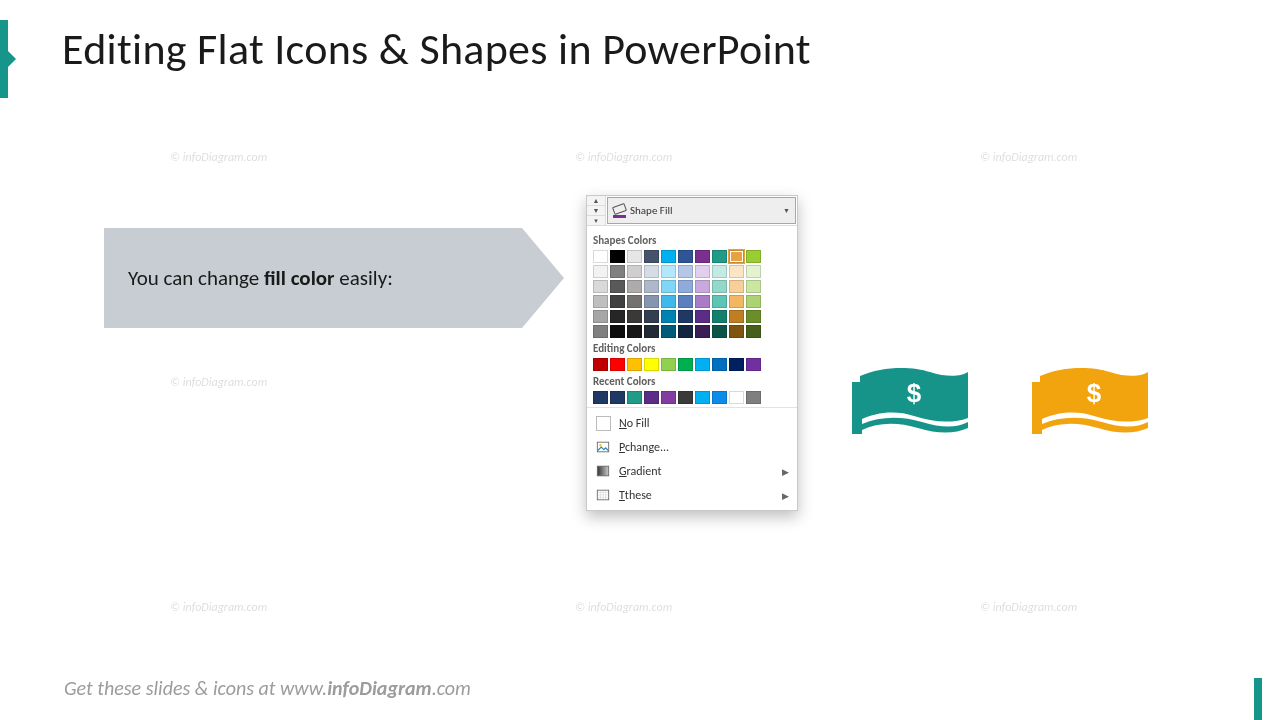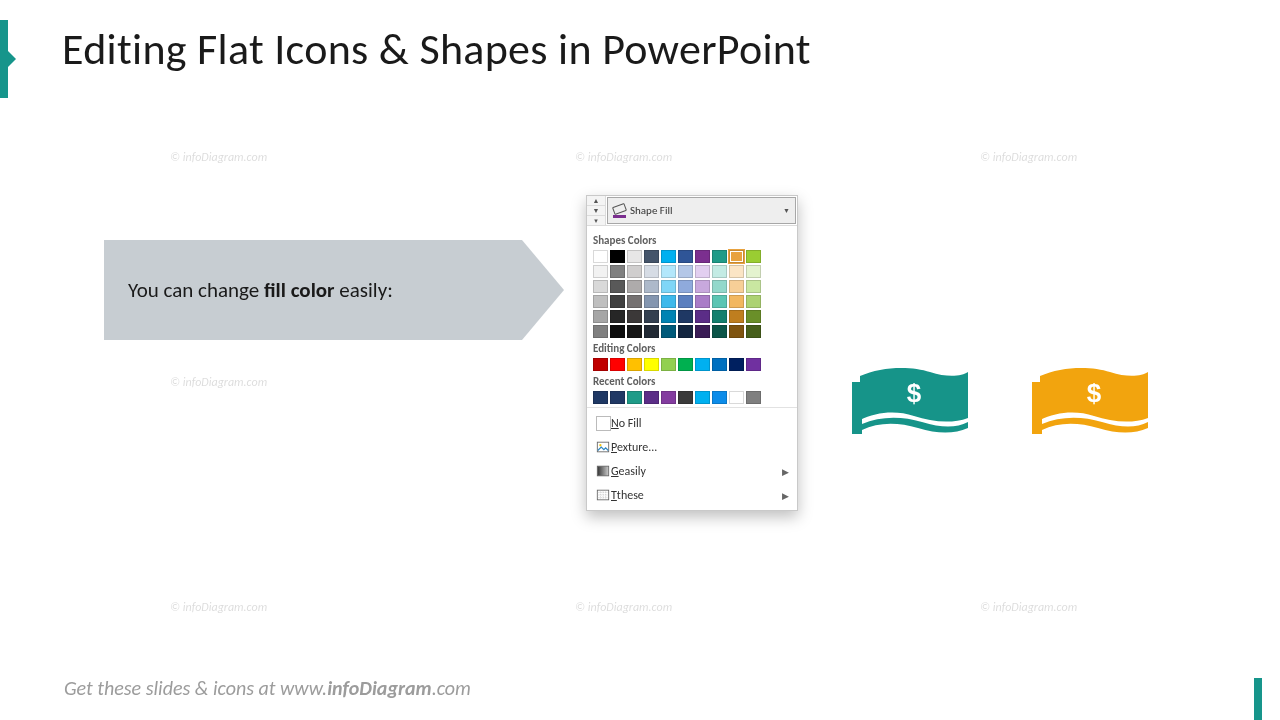--- a/index.html
+++ b/index.html
@@ -33,21 +33,21 @@
     position: absolute;
     left: 62px; top: 22px;
     font-size: 44px;
     font-weight: 400;
     color: #1a1a1a;
     letter-spacing: .3px;
   }
   
   .callout-wrap {
     position: absolute;
-    left: 104px; top: 240px;
+    left: 104px; top: 228px;
     width: 460px; height: 100px;
     display: flex;
     align-items: center;
   }
   .callout-box {
     flex: 1;
     background: #c7cdd2;
     height: 100%;
     display: flex;
     align-items: center;
@@ -152,20 +152,21 @@
   .row-swatches {
     display: grid;
     grid-template-columns: repeat(10, 15px);
     gap: 2px;
     margin-bottom: 3px;
   }
   .menu-divider { height: 1px; background: #e2e2e2; margin: 3px -6px; }
   .menu-item {
     display: flex;
     align-items: center;
+    gap: 8px;
     padding: 4px 2px;
     font-size: 12px;
     color: #333;
   }
   .menu-item .uline { text-decoration: underline; text-underline-offset: 1px; }
   .menu-item .ico {
     width: 16px; height: 16px;
     display: flex; align-items: center; justify-content: center;
     font-size: 12px; color: #555;
   }
@@ -354,35 +355,35 @@
       <span><span class="uline">N</span><span>o Fill</span></span>
     </div>
     <div class="menu-item">
       <span class="ico">
         <svg viewBox="0 0 16 16">
             <rect x="1.5" y="2.5" width="13" height="11" fill="none" stroke="#666"></rect>
             <circle cx="5" cy="6" r="1.3" fill="#f1c40f"></circle>
             <path d="M2 12l4-4 3 3 2-2 3 3" fill="none" stroke="#2e86c1" stroke-width="1.3"></path>
           </svg>
       </span>
-      <span><span class="uline">P</span><span>exture...</span></span>
+      <span><span class="uline">P</span><span>change...</span></span>
     </div>
     <div class="menu-item">
       <span class="ico">
         <svg viewBox="0 0 16 16">
             <defs>
               <linearGradient id="gg" x1="0" x2="1">
                 <stop offset="0" stop-color="#333"></stop>
                 <stop offset="1" stop-color="#ccc"></stop>
               </linearGradient>
             </defs>
             <rect x="1.5" y="2.5" width="13" height="11" fill="url(#gg)" stroke="#666"></rect>
           </svg>
       </span>
-      <span><span class="uline">G</span><span>easily</span></span>
+      <span><span class="uline">G</span><span>radient</span></span>
       <span class="pull">▶</span>
     </div>
     <div class="menu-item">
       <span class="ico">
         <svg viewBox="0 0 16 16">
             <rect x="1.5" y="2.5" width="13" height="11" fill="#fff" stroke="#666"></rect>
             <path d="M2 5h12M2 8h12M2 11h12M5 3v10M8 3v10M11 3v10" stroke="#bbb" stroke-width="0.8" stroke-dasharray="1 1"></path>
           </svg>
       </span>
       <span><span class="uline">T</span><span>these</span></span>

